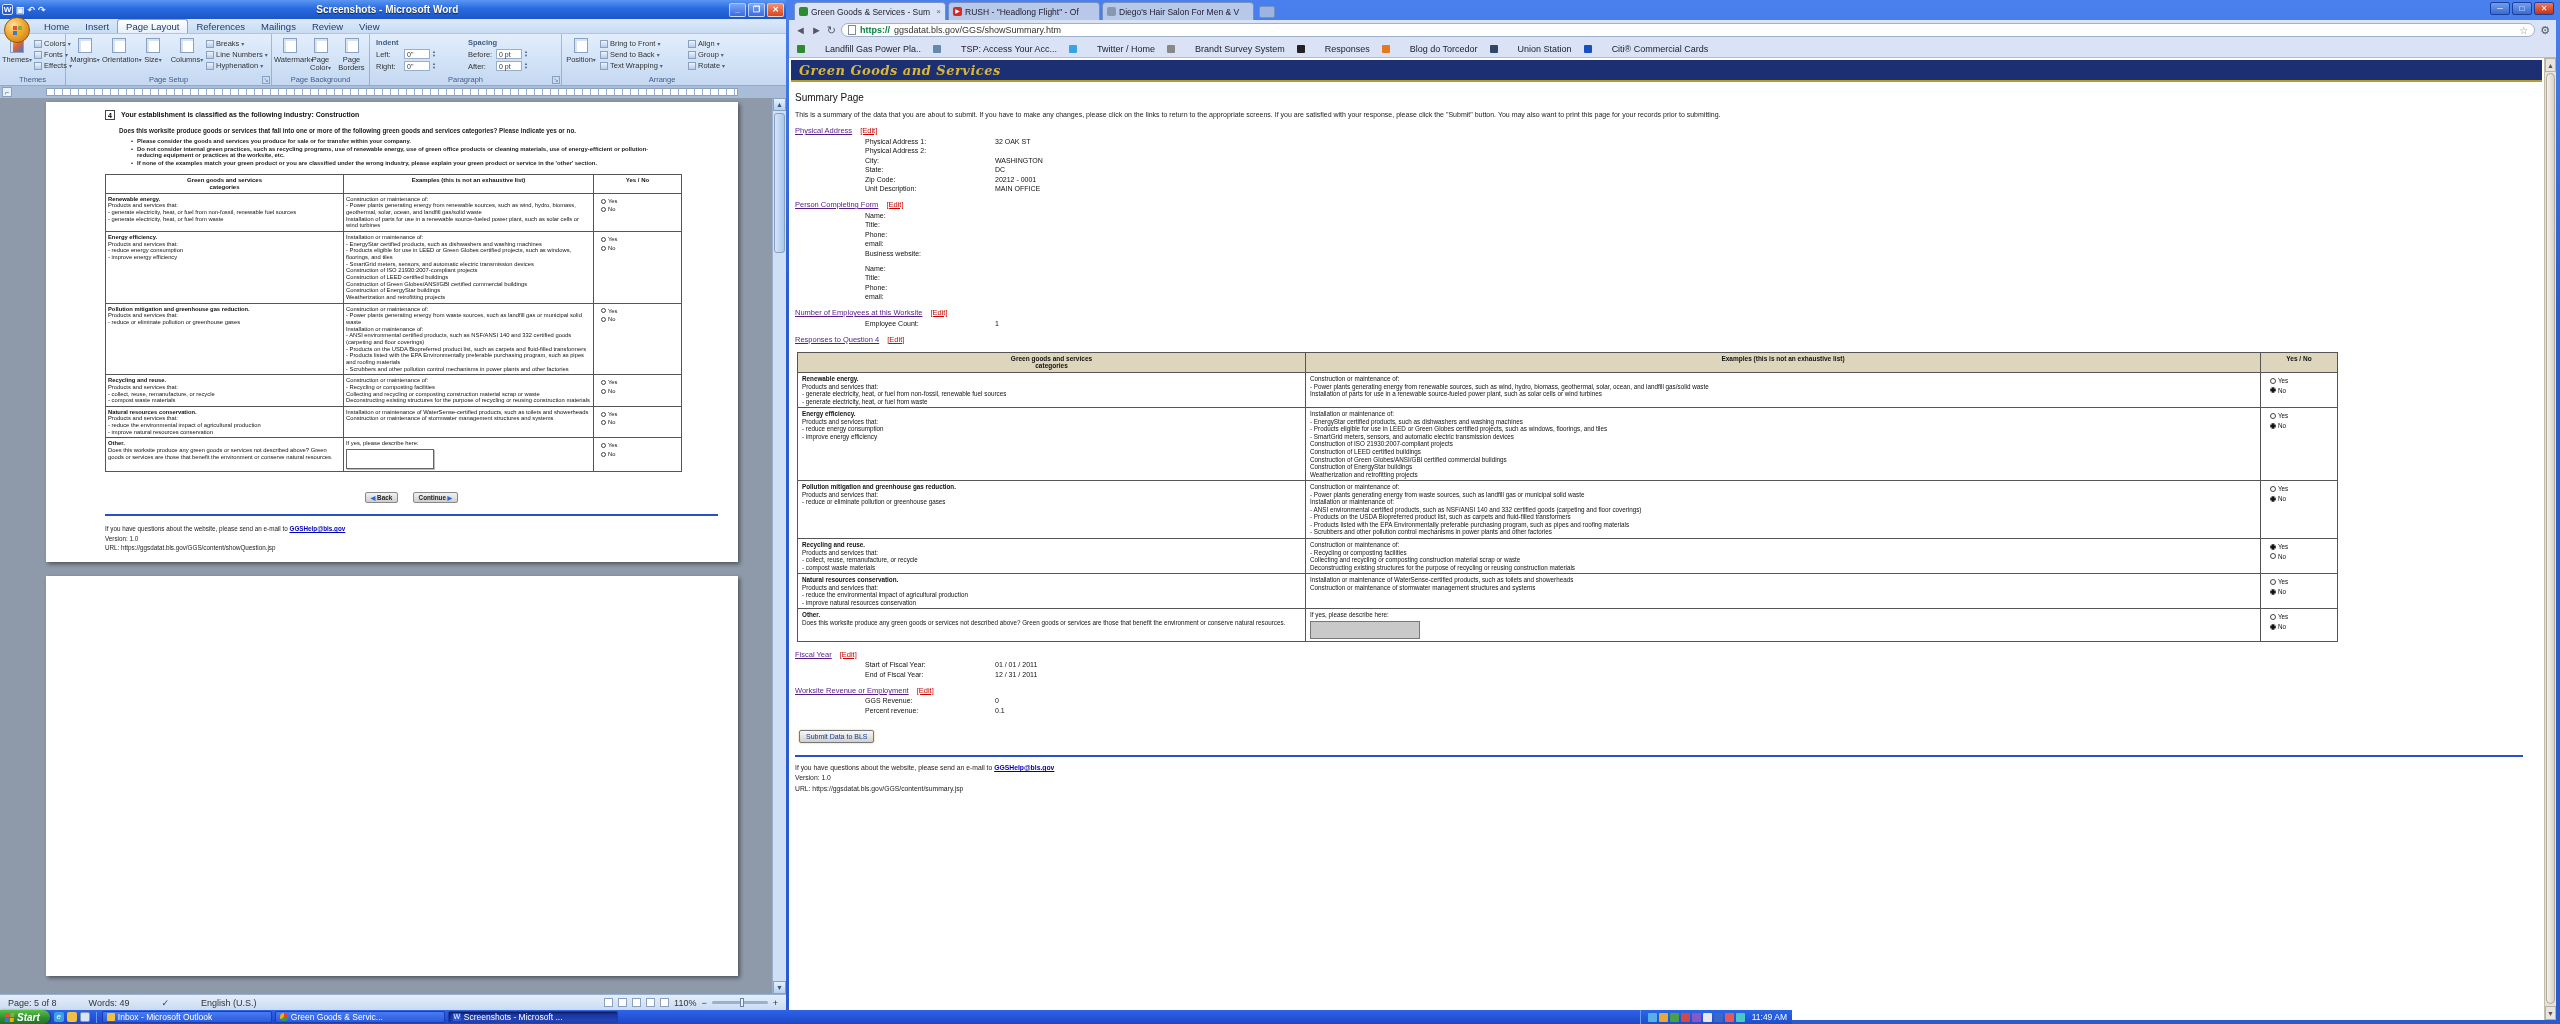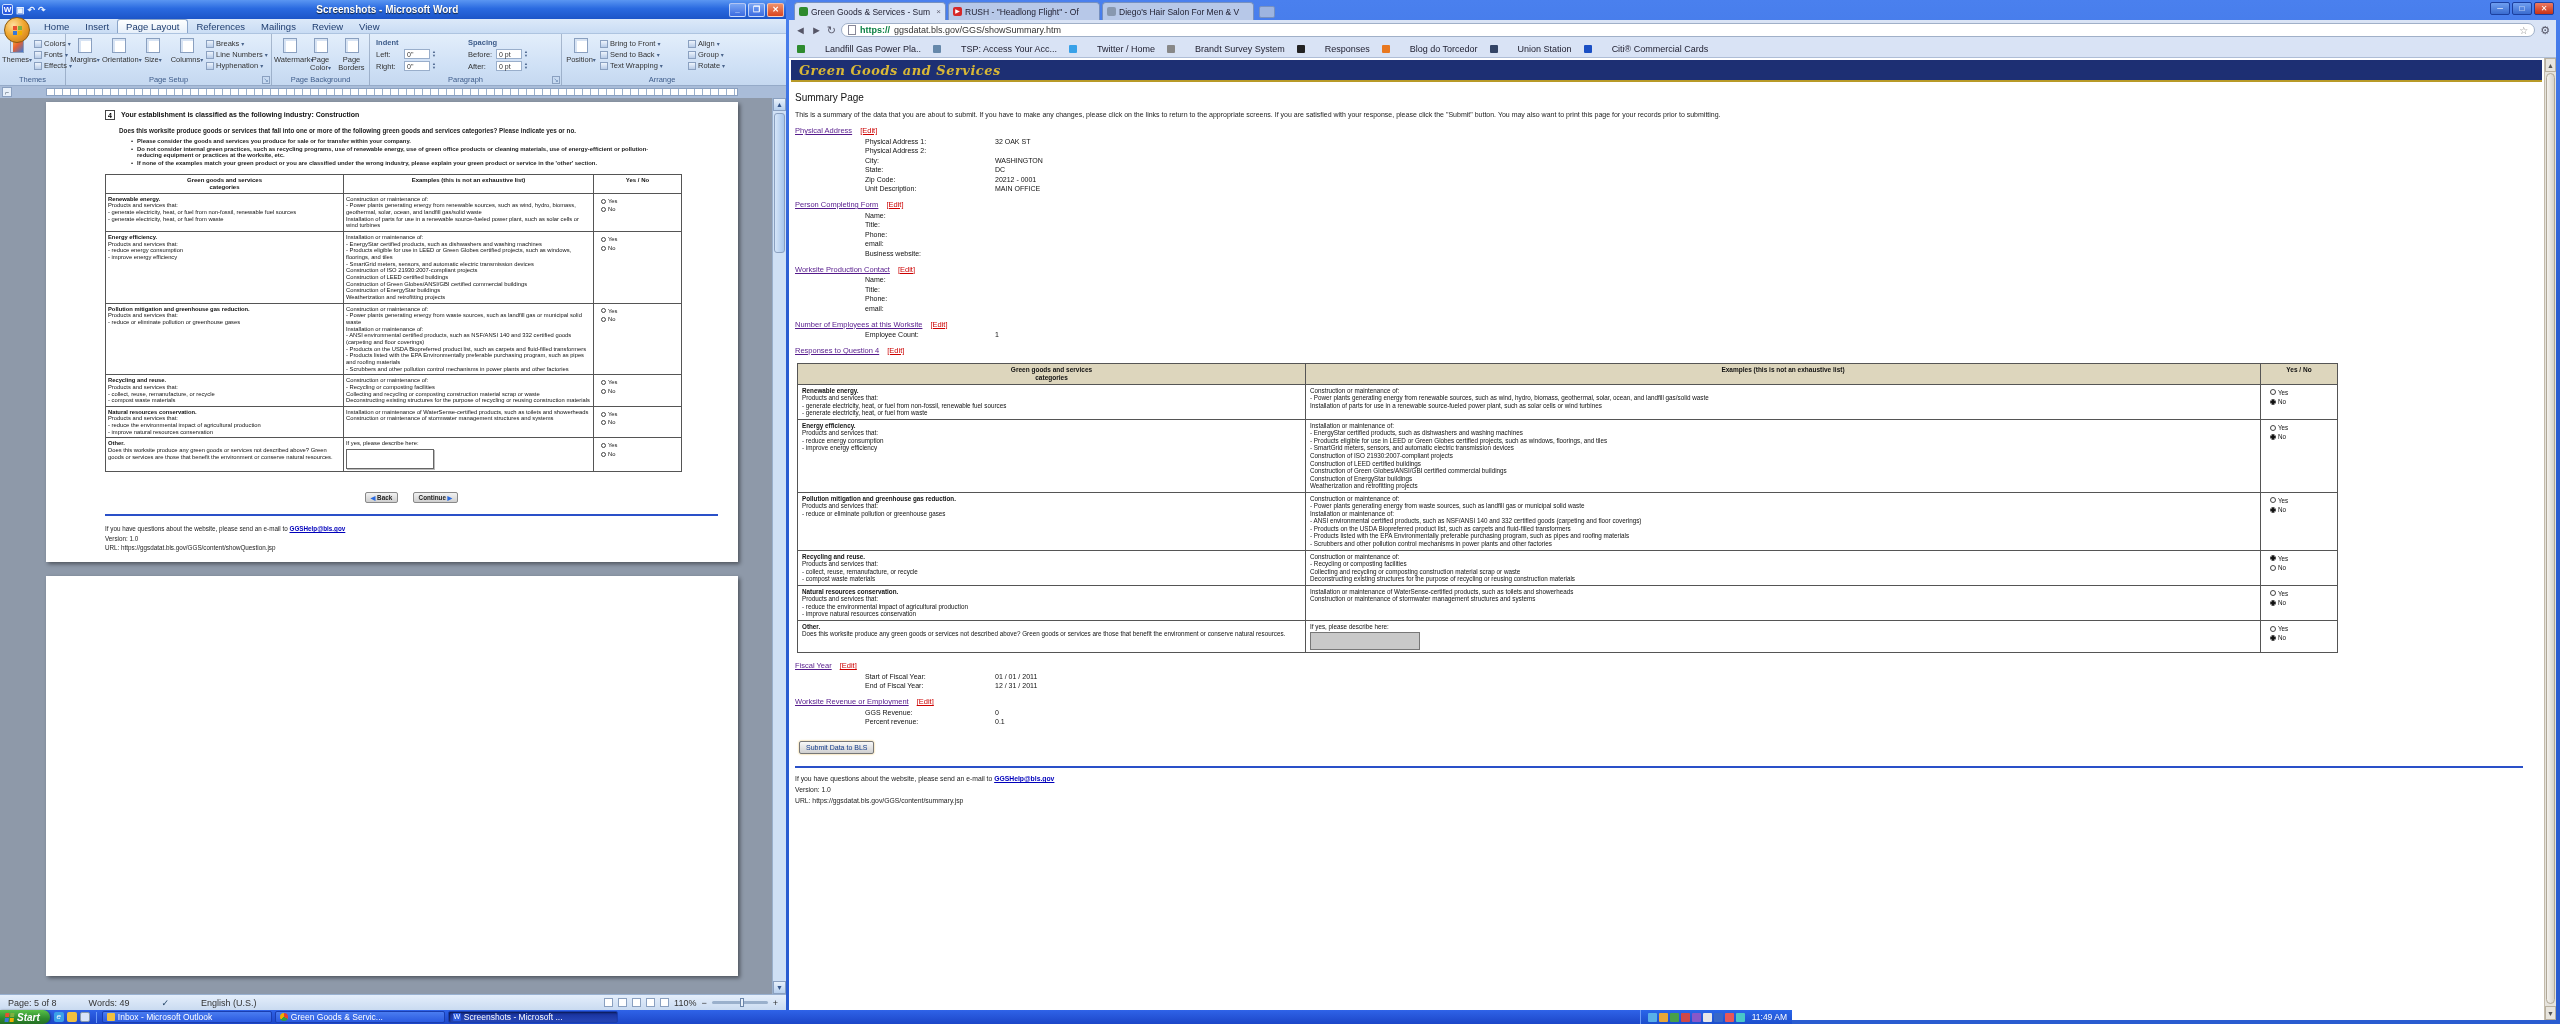--- a/index.html
+++ b/index.html
@@ -637,21 +637,20 @@
         <div class="section">
           <div class="sec-title"><span class="seclink">Person Completing Form</span><span class="editlink">[Edit]</span></div>
           <div class="fieldline"><span class="flabel">Name:</span><span class="fvalue"></span></div>
           <div class="fieldline"><span class="flabel">Title:</span><span class="fvalue"></span></div>
           <div class="fieldline"><span class="flabel">Phone:</span><span class="fvalue"></span></div>
           <div class="fieldline"><span class="flabel">email:</span><span class="fvalue"></span></div>
           <div class="fieldline"><span class="flabel">Business website:</span><span class="fvalue"></span></div>
         </div>
 
         <div class="section">
-          <div class="sec-title"><span class="seclink">Worksite Production Contact</span><span class="editlink">[Edit]</span></div>
           <div class="fieldline"><span class="flabel">Name:</span><span class="fvalue"></span></div>
           <div class="fieldline"><span class="flabel">Title:</span><span class="fvalue"></span></div>
           <div class="fieldline"><span class="flabel">Phone:</span><span class="fvalue"></span></div>
           <div class="fieldline"><span class="flabel">email:</span><span class="fvalue"></span></div>
         </div>
 
         <div class="section">
           <div class="sec-title"><span class="seclink">Number of Employees at this Worksite</span><span class="editlink">[Edit]</span></div>
           <div class="fieldline"><span class="flabel">Employee Count:</span><span class="fvalue">1</span></div>
         </div>

